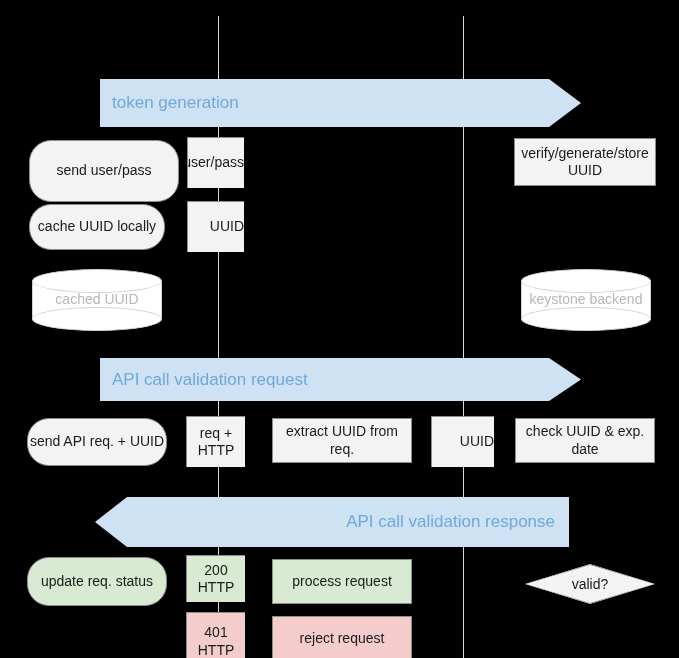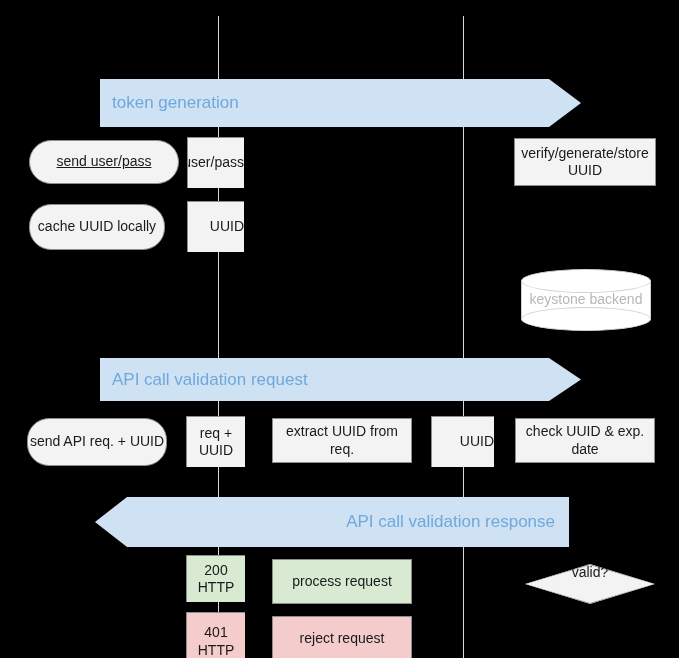--- a/index.html
+++ b/index.html
@@ -116,20 +116,21 @@
     align-items: center;
     justify-content: center;
     text-align: center;
     font-size: 14px;
     color: #b7b7b7;
     line-height: 1.25;
   }
   .diamond {
     position: absolute;
     display: flex;
+    align-items: center;
     justify-content: center;
     text-align: center;
     font-size: 14px;
     color: #1a1a1a;
     background: #f3f3f3;
     clip-path: polygon(50% 0, 100% 50%, 50% 100%, 0 50%);
   }
   .diamond .dshadow {
     position: absolute;
     left: 0; top: 0; right: 0; bottom: 0;
@@ -162,21 +163,21 @@
 
 <div id="canvas">
 
   <div class="vline" style="left:218px;"></div>
   <div class="vline" style="left:463px;"></div>
 
   <div class="banner rightward" style="left:100px; top:63px; width:481px; height:48px;">
     <span>token generation</span>
   </div>
 
-  <div class="node stadium" style="left:29px; top:124px; width:150px; height:44px;text-decoration:underline;">
+  <div class="node stadium" style="left:29px; top:124px; width:150px; height:62px;">
     <span>send user/pass</span>
   </div>
 
   <div class="node doc" style="left:188px; top:122px; width:56px; height:50px;">
     <div class="docinner">
       <span>user/pass</span>
     </div>
   </div>
 
   <div class="node rect" style="left:514px; top:122px; width:142px; height:48px;">
@@ -186,39 +187,45 @@
   <div class="node stadium" style="left:29px; top:188px; width:136px; height:46px;">
     <span>cache UUID locally</span>
   </div>
 
   <div class="node doc" style="left:188px; top:186px; width:56px; height:50px;">
     <div class="docinner">
       <span>UUID</span>
     </div>
   </div>
 
+  <div class="node cyl" style="left:32px; top:253px; width:130px; height:62px;">
+    <div class="cylbody"></div>
+    <div class="cyltop"></div>
+    <div class="cylbot"></div>
+    <div class="cyllabel">cached UUID</div>
+  </div>
 
   <div class="node cyl" style="left:521px; top:253px; width:130px; height:62px;padding-left:9px;">
     <div class="cylbody"></div>
     <div class="cyltop"></div>
     <div class="cylbot"></div>
     <div class="cyllabel">keystone backend</div>
   </div>
 
   <div class="banner rightward" style="left:100px; top:342px; width:481px; height:43px;">
     <span>API call validation request</span>
   </div>
 
   <div class="node stadium" style="left:27px; top:402px; width:140px; height:48px;">
     <span>send API req. + UUID</span>
   </div>
 
   <div class="node doc" style="left:187px; top:401px; width:58px; height:50px;">
     <div class="docinner">
-      <span>req + UUID</span>
+      <span>req + HTTP</span>
     </div>
   </div>
 
   <div class="node rect" style="left:272px; top:402px; width:140px; height:45px;">
     <span>extract UUID from req.</span>
   </div>
 
   <div class="node doc" style="left:432px; top:401px; width:62px; height:50px;">
     <div class="docinner">
       <span>UUID</span>
@@ -226,20 +233,23 @@
   </div>
 
   <div class="node rect" style="left:515px; top:402px; width:140px; height:45px;">
     <span>check UUID &amp; exp. date</span>
   </div>
 
   <div class="banner leftward" style="left:95px; top:481px; width:474px; height:50px;">
     <span>API call validation response</span>
   </div>
 
+  <div class="node stadium green" style="left:27px; top:541px; width:140px; height:49px;">
+    <span>update req. status</span>
+  </div>
 
   <div class="node doc green" style="left:187px; top:540px; width:58px; height:46px;">
     <div class="docinner">
       <span>200 HTTP</span>
     </div>
   </div>
 
   <div class="node rect green" style="left:272px; top:543px; width:140px; height:45px;">
     <span>process request</span>
   </div>

